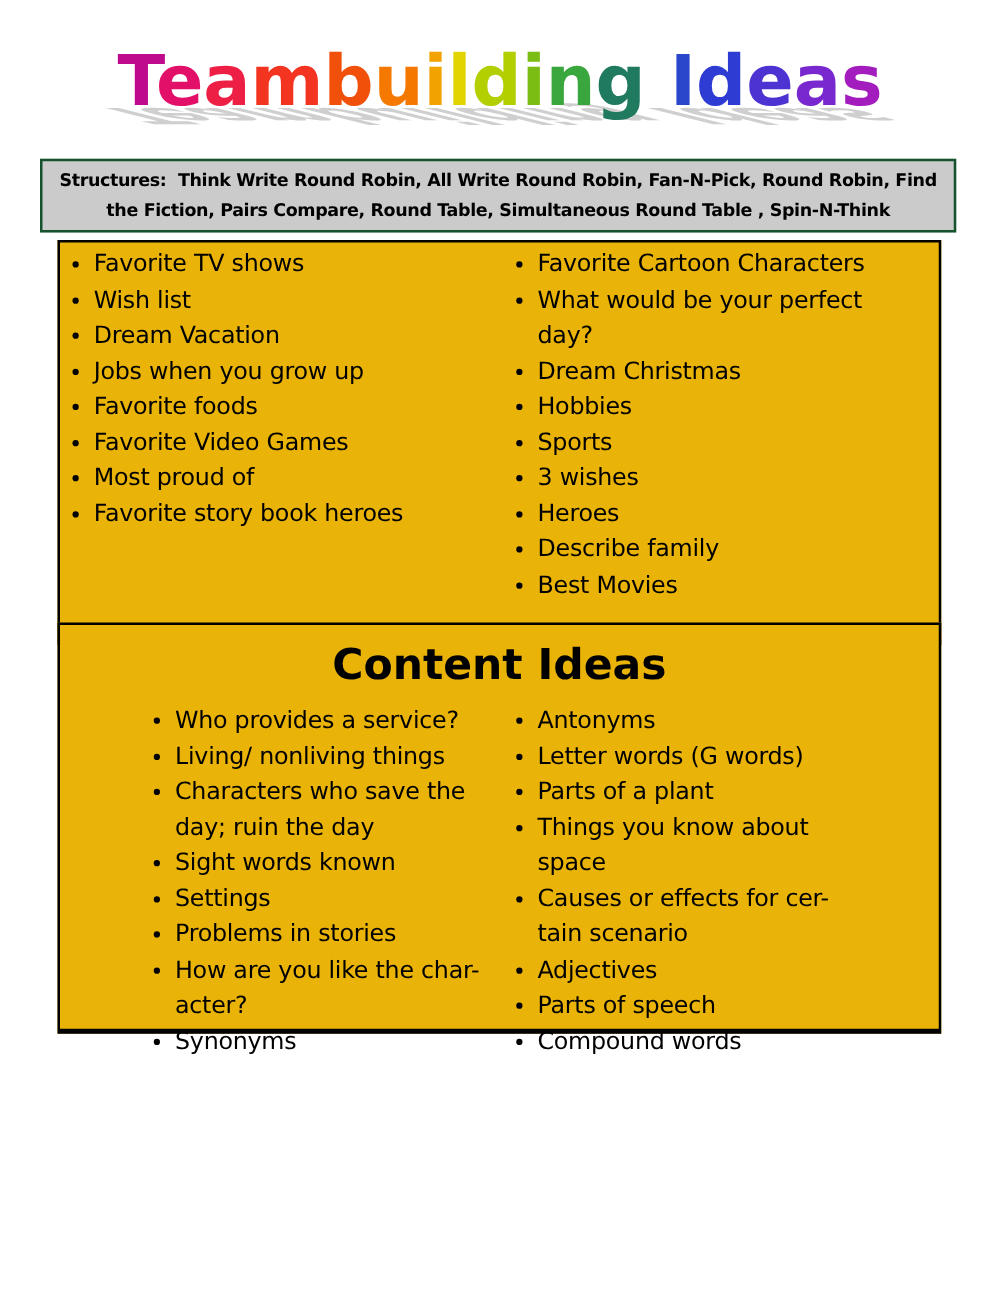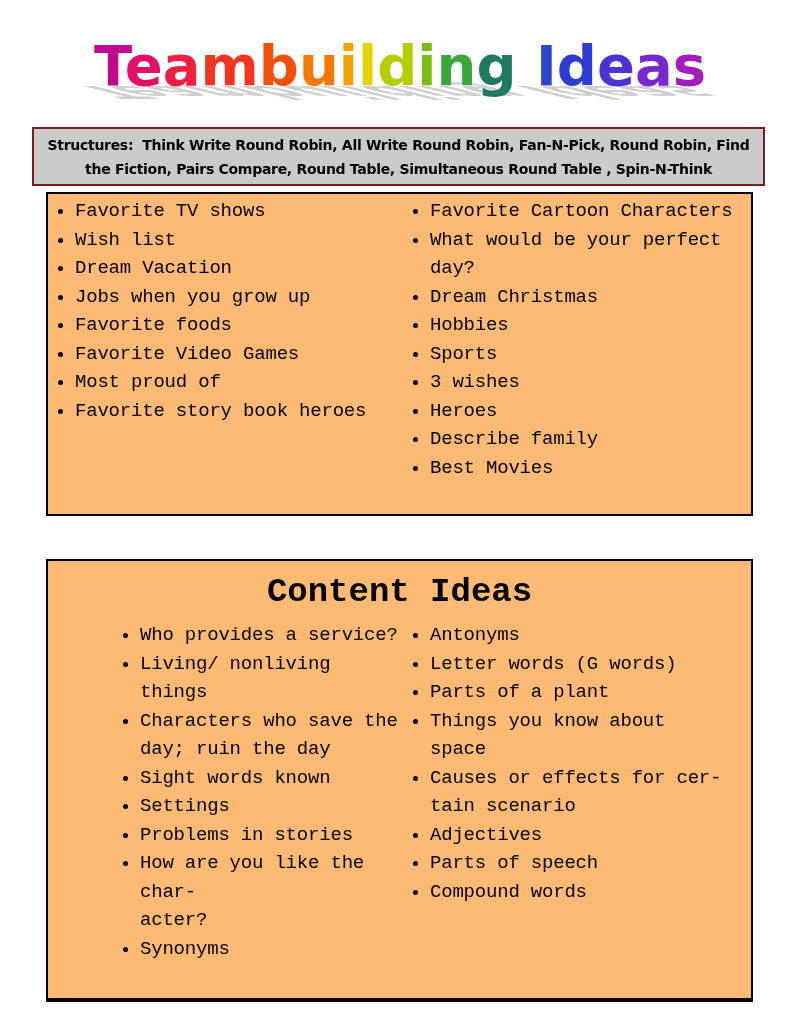--- a/index.html
+++ b/index.html
@@ -30,38 +30,37 @@
     transform: scaleY(-0.32) skewX(-52deg);
     opacity: 0.85;
   }
   .title-reflection span { color: #c7c7c7; white-space: pre; }
 
   
   .banner {
     position: absolute; left: 32px; top: 127px;
     width: 733px; height: 59px;
     background: #cbcbcb;
-    border: 2px solid #7f1d1d;
+    border: 2px solid #14532d;
     text-align: center;
   }
   .banner-text {
     font-size: 14px; font-weight: bold; letter-spacing: -0.3px;
     line-height: 24px; padding-top: 4px;
     white-space: pre; 
   }
 
   
   .box {
     position: absolute; left: 46px; width: 707px;
     border: 2px solid #000;
-    background: #fdba74;
-    font-family: Liberation Mono, monospace;
+    background: #eab308;
   }
   .box-1 { top: 192px; height: 324px; padding-top: 3px; }
-  .box-2 { top: 559px; height: 443px; border-bottom-width: 4px; }
+  .box-2 { top: 498px; height: 329px; border-bottom-width: 4px; }
 
   .cols { display: grid; grid-template-columns: 352px 1fr; }
 
   ul.idea-list { list-style: none; }
   ul.idea-list li {
     position: relative;
     font-size: 19px; line-height: 28.5px;
     white-space: pre-line;
     letter-spacing: -0.2px;
   }

